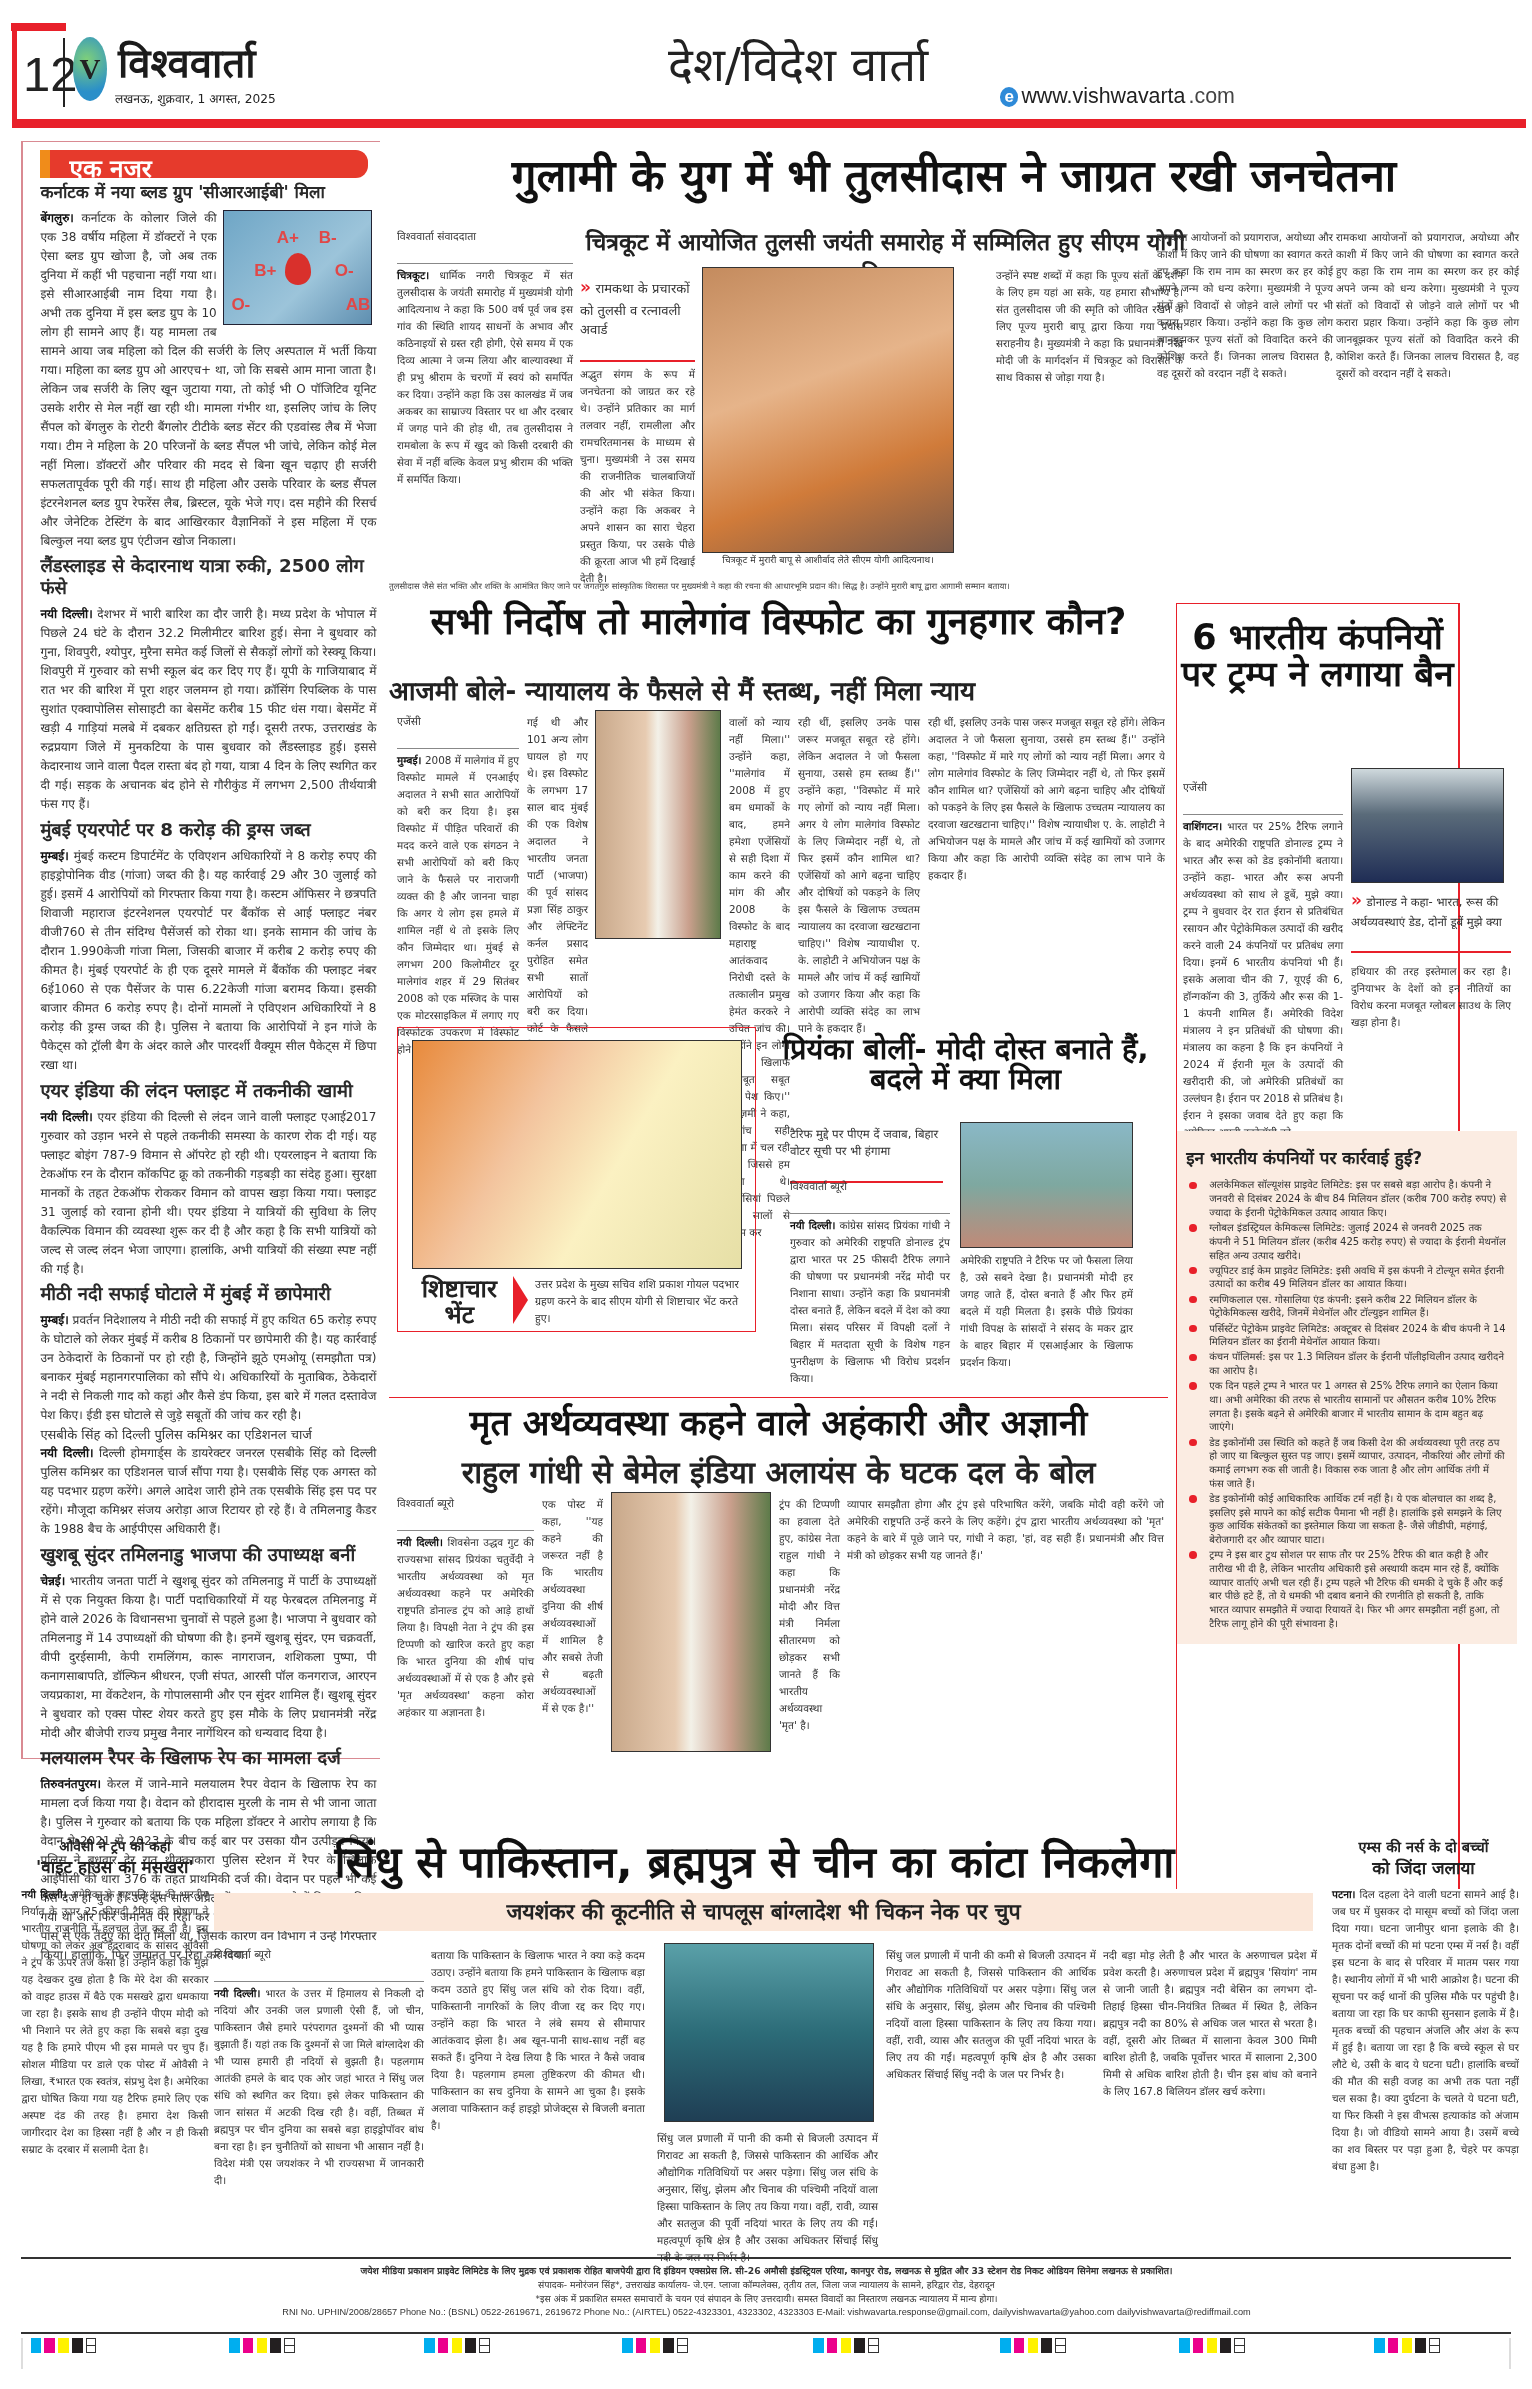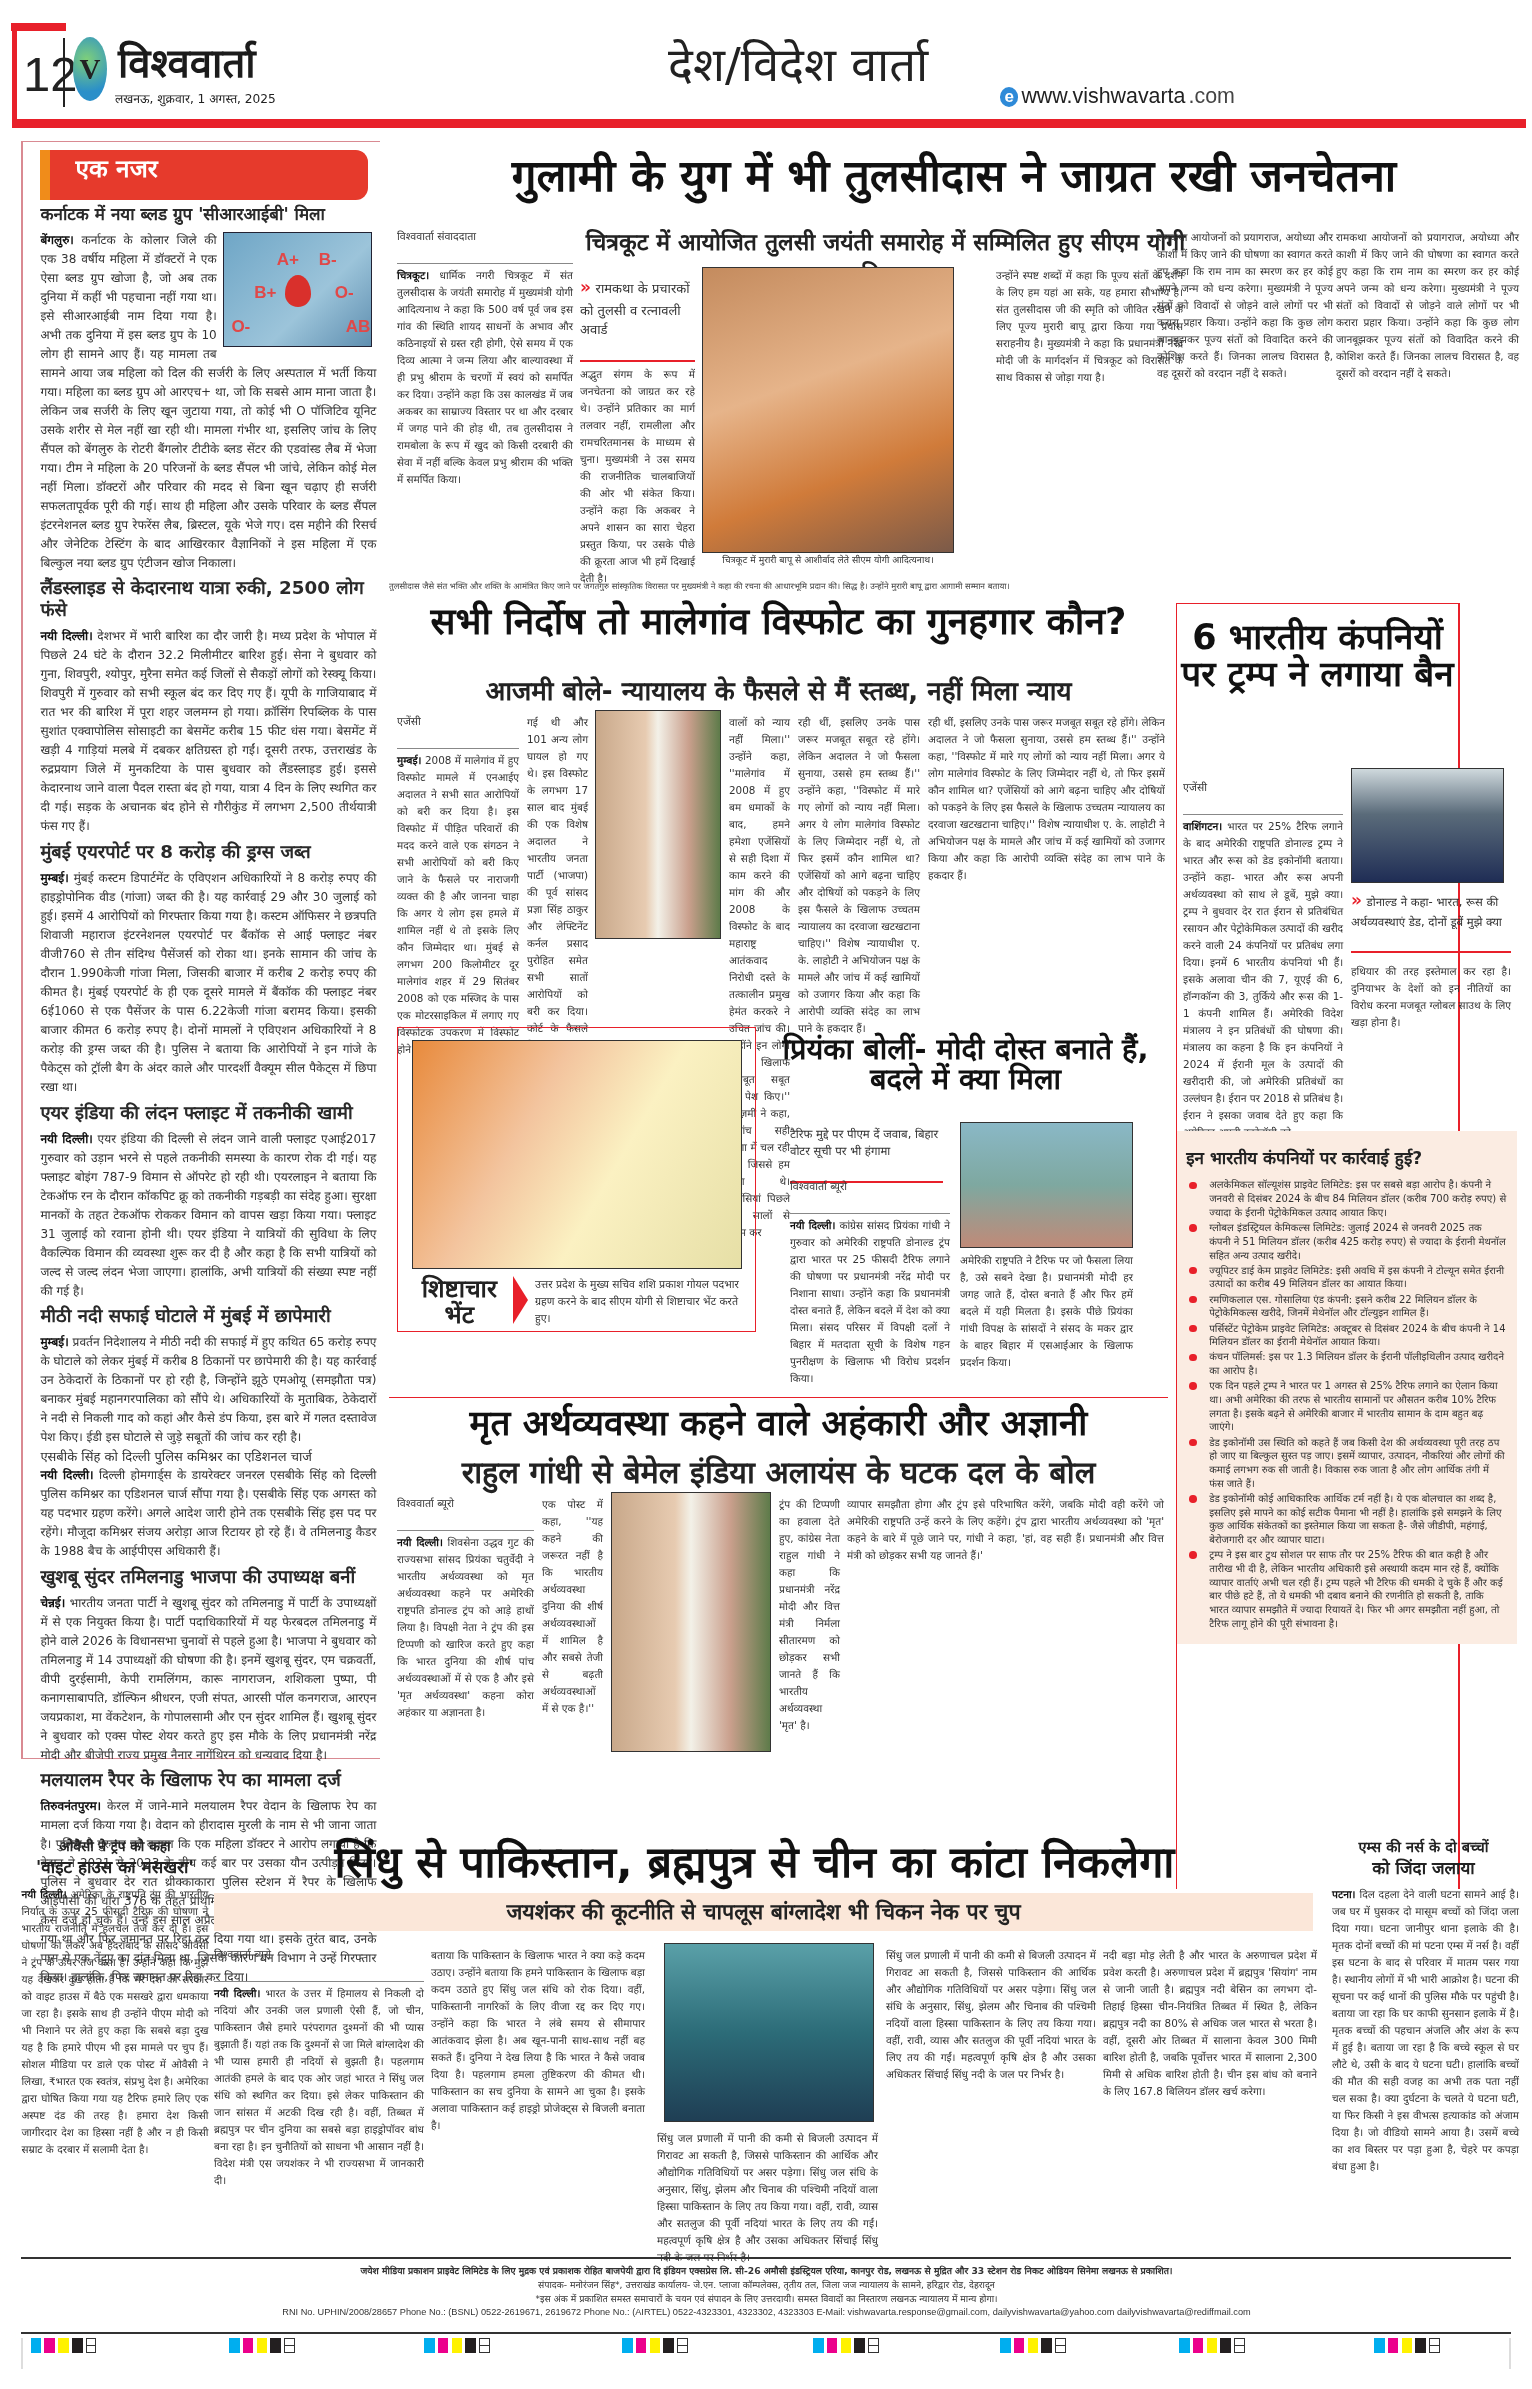--- a/index.html
+++ b/index.html
@@ -12,21 +12,21 @@
   .logo { left: 73px; top: 37px; width: 34px; height: 64px; border-radius: 50%; background: radial-gradient(circle at 40% 35%, #7fd07a, #2a8fc9 70%); display:flex; align-items:center; justify-content:center; color:#222; font-size: 29px; font-weight: bold; font-family: "Liberation Serif", serif; }
   .mast-title { left: 118px; top: 34px; font-size: 40px; font-weight: bold; font-family: "DejaVu Serif", serif; color: #1b1b1b; text-align: center; }
   .mast-date { left: 115px; top: 90px; font-size: 12.2px; color: #222; }
   .section-title { left: 668px; top: 30.5px; font-size: 47px; font-family: "DejaVu Sans", sans-serif; color: #222; }
   .site-url { left: 1000px; top: 84px; font-size: 21.4px; font-family: "Liberation Sans", sans-serif; color: #222; display:flex; align-items:center; gap: 3.1px; }
   .site-url .ie { width: 18.3px; height: 20px; border-radius: 50%; background: #2e8ad8; color:#fff; font-size: 17px; font-weight: bold; display:flex; align-items:center; justify-content:center; }
   .site-url .com { color: #444; }
 
   
   .left-box { left: 21.4px; top: 141px; width: 359px; height: 1618px; border-left: 2.3px solid #d98a92; border-top: 0.8px solid #d98a92; border-bottom: 0.8px solid #d98a92; padding: 7.6px 0 0 17px; }
-  .ek-nazar { height: 50px; background: #e63a2c; border-left: 10.7px solid #f08c1a; border-radius: 0 12.2px 12.2px 0; color: #fff; font-size: 24.4px; font-weight: bold; padding-left: 25px; line-height: 38px; margin-bottom: 3px; width: 328px; }
+  .ek-nazar { height: 28px; background: #e63a2c; border-left: 10.7px solid #f08c1a; border-radius: 0 12.2px 12.2px 0; color: #fff; font-size: 24.4px; font-weight: bold; padding-left: 19px; line-height: 38px; margin-bottom: 3px; width: 328px; }
   .lhead { font-size: 18.3px; font-weight: bold; color: #2a2a2a; margin: 4.6px 0 6.1px; line-height: 1.2; }
   .lbody { font-size: 12px; line-height: 19px; color: #333; width: 336px; text-align: justify; }
   .lbody b { color: #111; }
   .blood-img { float: right; width: 149px; height: 115px; margin: 1.5px 4.6px 3.1px 6.1px; border: 1.5px solid #223; background: linear-gradient(135deg,#6fa6c6,#9cc4da 60%,#5f8fb0); position: relative; }
   .blood-img span { position:absolute; color:#e04848; font-weight:bold; font-size: 17px; font-family: "Liberation Sans", sans-serif; }
   .blood-img .drop { width: 26px; height: 32px; background:#d9302c; border-radius: 50% 50% 50% 50% / 60% 60% 40% 40%; left: 61px; top: 42px; }
 
   
   .h-main { font-weight: bold; color: #111; line-height: 1.05; }
   .byline { font-size: 10.7px; font-weight: normal; color: #333; border-bottom: 1.5px solid #888; padding-bottom: 20px; margin-bottom: 3.1px; }
@@ -139,21 +139,21 @@
 <div class="abs pullquote" style="left:580px;top:275px;width:115px"><span class="chev">»</span><span>रामकथा के प्रचारकों को तुलसी व रत्नावली अवार्ड</span></div>
 <div class="abs col-text" style="left:580px;top:366px;width:115px">अद्भुत संगम के रूप में जनचेतना को जाग्रत कर रहे थे। उन्होंने प्रतिकार का मार्ग तलवार नहीं, रामलीला और रामचरितमानस के माध्यम से चुना। मुख्यमंत्री ने उस समय की राजनीतिक चालबाजियों की ओर भी संकेत किया। उन्होंने कहा कि अकबर ने अपने शासन का सारा चेहरा प्रस्तुत किया, पर उसके पीछे की क्रूरता आज भी हमें दिखाई देती है।</div>
 <div class="abs photo" style="left:702px;top:267px;width:252px;height:286px"></div>
 <div class="abs" style="left:702px;top:553px;width:252px;font-size:9.2px;color:#333;text-align:center;background:#fff">चित्रकूट में मुरारी बापू से आशीर्वाद लेते सीएम योगी आदित्यनाथ।</div>
 <div class="abs col-text" style="left:996px;top:267px;width:187px">उन्होंने स्पष्ट शब्दों में कहा कि पूज्य संतों के दर्शन के लिए हम यहां आ सके, यह हमारा सौभाग्य है। संत तुलसीदास जी की स्मृति को जीवित रखने के लिए पूज्य मुरारी बापू द्वारा किया गया प्रयास सराहनीय है। मुख्यमंत्री ने कहा कि प्रधानमंत्री नरेंद्र मोदी जी के मार्गदर्शन में चित्रकूट को विरासत के साथ विकास से जोड़ा गया है।</div>
 <div class="abs col-text" style="left:1157px;top:229px;width:176px">रामकथा आयोजनों को प्रयागराज, अयोध्या और काशी में किए जाने की घोषणा का स्वागत करते हुए कहा कि राम नाम का स्मरण कर हर कोई अपने जन्म को धन्य करेगा। मुख्यमंत्री ने पूज्य संतों को विवादों से जोड़ने वाले लोगों पर भी करारा प्रहार किया। उन्होंने कहा कि कुछ लोग जानबूझकर पूज्य संतों को विवादित करने की कोशिश करते हैं। जिनका लालच विरासत है, वह दूसरों को वरदान नहीं दे सकते।</div>
 <div class="abs col-text" style="left:1336px;top:229px;width:183px">रामकथा आयोजनों को प्रयागराज, अयोध्या और काशी में किए जाने की घोषणा का स्वागत करते हुए कहा कि राम नाम का स्मरण कर हर कोई अपने जन्म को धन्य करेगा। मुख्यमंत्री ने पूज्य संतों को विवादों से जोड़ने वाले लोगों पर भी करारा प्रहार किया। उन्होंने कहा कि कुछ लोग जानबूझकर पूज्य संतों को विवादित करने की कोशिश करते हैं। जिनका लालच विरासत है, वह दूसरों को वरदान नहीं दे सकते।</div>
 <div class="abs" style="left:389px;top:580px;width:1130px;font-size:8.4px;color:#444;white-space:nowrap;overflow:hidden">तुलसीदास जैसे संत भक्ति और शक्ति के आमंत्रित किए जाने पर जगतगुरु सांस्कृतिक विरासत पर मुख्यमंत्री ने कहा की रचना की आधारभूमि प्रदान की। सिद्ध है। उन्होंने मुरारी बापू द्वारा आगामी सम्मान बताया।</div>
 
 <div class="abs h-main" style="left:389px;top:603px;width:779px;font-size:37px;text-align:center">सभी निर्दोष तो मालेगांव विस्फोट का गुनहगार कौन?</div>
-<div class="abs" style="left:389px;top:672px;width:779px;font-size:26px;font-weight:bold;color:#222;text-align:center">आजमी बोले- न्यायालय के फैसले से मैं स्तब्ध, नहीं मिला न्याय</div>
+<div class="abs" style="left:389px;top:672px;width:779px;font-size:26px;font-weight:bold;color:#222;text-align:left">आजमी बोले- न्यायालय के फैसले से मैं स्तब्ध, नहीं मिला न्याय</div>
 <div class="abs" style="left:397px;top:714px;width:122px">
   <div class="byline">एजेंसी</div>
   <div class="col-text"><b>मुम्बई।</b> <span>2008 में मालेगांव में हुए विस्फोट मामले में एनआईए अदालत ने सभी सात आरोपियों को बरी कर दिया है। इस विस्फोट में पीड़ित परिवारों की मदद करने वाले एक संगठन ने सभी आरोपियों को बरी किए जाने के फैसले पर नाराजगी व्यक्त की है और जानना चाहा कि अगर ये लोग इस हमले में शामिल नहीं थे तो इसके लिए कौन जिम्मेदार था। मुंबई से लगभग 200 किलोमीटर दूर मालेगांव शहर में 29 सितंबर 2008 को एक मस्जिद के पास एक मोटरसाइकिल में लगाए गए विस्फोटक उपकरण में विस्फोट होने से छह लोगों की मौत हो</span></div>
 </div>
 <div class="abs col-text" style="left:527px;top:714px;width:61px">गई थी और 101 अन्य लोग घायल हो गए थे। इस विस्फोट के लगभग 17 साल बाद मुंबई की एक विशेष अदालत ने भारतीय जनता पार्टी (भाजपा) की पूर्व सांसद प्रज्ञा सिंह ठाकुर और लेफ्टिनेंट कर्नल प्रसाद पुरोहित समेत सभी सातों आरोपियों को बरी कर दिया। कोर्ट के फैसले के बाद कुल जमात-ए-तंज़ीम संगठन के प्रभारी फिरोज अहमद आजमी ने कहा, ''मालेगांव विस्फोट मामले में अदालत के फैसले ने हमें स्तब्ध कर दिया है, क्योंकि मरने</div>
 <div class="abs photo3" style="left:595px;top:710px;width:126px;height:229px"></div>
 <div class="abs col-text" style="left:729px;top:714px;width:61px">वालों को न्याय नहीं मिला।'' उन्होंने कहा, ''मालेगांव में 2008 में हुए बम धमाकों के बाद, हमने हमेशा एजेंसियों से सही दिशा में काम करने की मांग की और 2008 के विस्फोट के बाद महाराष्ट्र आतंकवाद निरोधी दस्ते के तत्कालीन प्रमुख हेमंत करकरे ने उचित जांच की। उन्होंने इन लोगों के खिलाफ मजबूत सबूत भी पेश किए।'' आज़मी ने कहा, ''जांच सही दिशा में चल रही थी, जिससे हम खुश थे। एजेंसियां पिछले 17 सालों से काम कर</div>
 <div class="abs col-text" style="left:798px;top:714px;width:122px">रही थीं, इसलिए उनके पास जरूर मजबूत सबूत रहे होंगे। लेकिन अदालत ने जो फैसला सुनाया, उससे हम स्तब्ध हैं।'' उन्होंने कहा, ''विस्फोट में मारे गए लोगों को न्याय नहीं मिला। अगर ये लोग मालेगांव विस्फोट के लिए जिम्मेदार नहीं थे, तो फिर इसमें कौन शामिल था? एजेंसियों को आगे बढ़ना चाहिए और दोषियों को पकड़ने के लिए इस फैसले के खिलाफ उच्चतम न्यायालय का दरवाजा खटखटाना चाहिए।'' विशेष न्यायाधीश ए. के. लाहोटी ने अभियोजन पक्ष के मामले और जांच में कई खामियों को उजागर किया और कहा कि आरोपी व्यक्ति संदेह का लाभ पाने के हकदार हैं।</div>
 <div class="abs col-text" style="left:928px;top:714px;width:237px;height:229px;overflow:hidden">रही थीं, इसलिए उनके पास जरूर मजबूत सबूत रहे होंगे। लेकिन अदालत ने जो फैसला सुनाया, उससे हम स्तब्ध हैं।'' उन्होंने कहा, ''विस्फोट में मारे गए लोगों को न्याय नहीं मिला। अगर ये लोग मालेगांव विस्फोट के लिए जिम्मेदार नहीं थे, तो फिर इसमें कौन शामिल था? एजेंसियों को आगे बढ़ना चाहिए और दोषियों को पकड़ने के लिए इस फैसले के खिलाफ उच्चतम न्यायालय का दरवाजा खटखटाना चाहिए।'' विशेष न्यायाधीश ए. के. लाहोटी ने अभियोजन पक्ष के मामले और जांच में कई खामियों को उजागर किया और कहा कि आरोपी व्यक्ति संदेह का लाभ पाने के हकदार हैं।</div>
 

